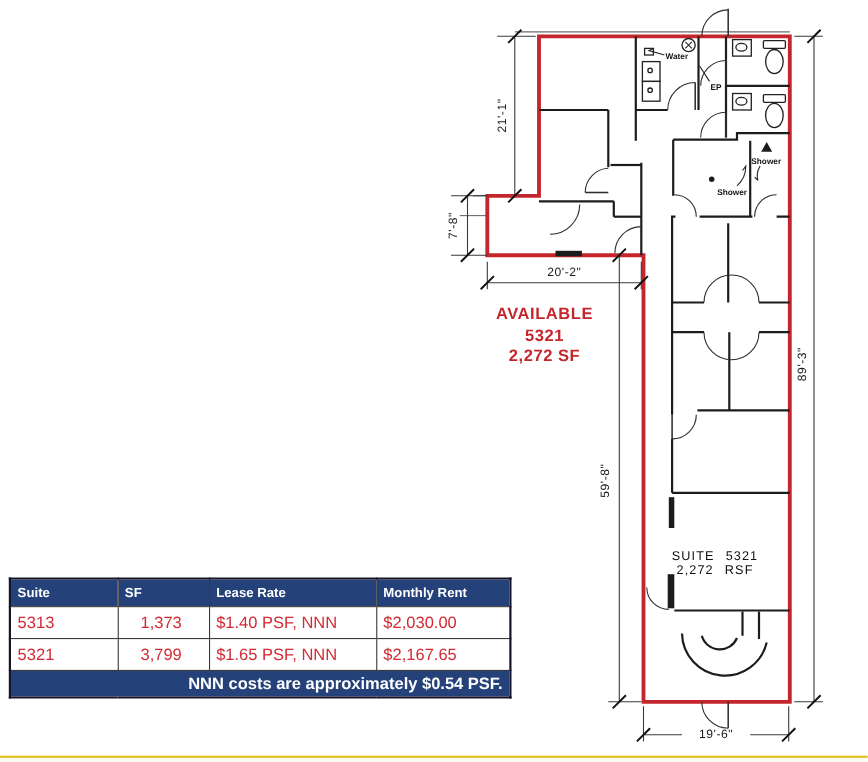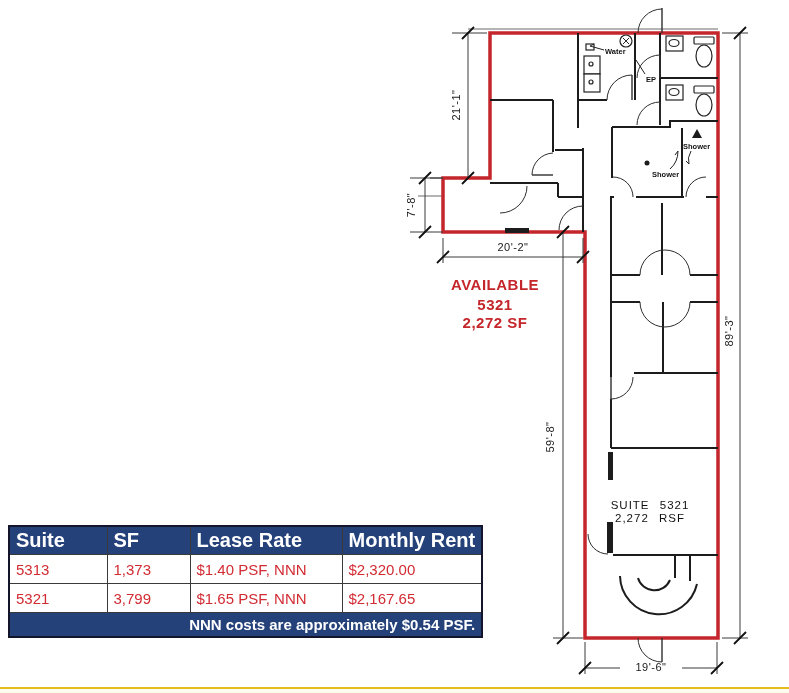--- a/index.html
+++ b/index.html
@@ -21,24 +21,24 @@
 
   .dim-text   { font:11px "Liberation Sans", sans-serif; fill:#1a1a1a; letter-spacing:.5px; }
   .tiny-text  { font:7.5px "Liberation Sans", sans-serif; fill:#111; font-weight:bold; }
   .avail-text { font:bold 15px "Liberation Sans", sans-serif; fill:#c4262c; letter-spacing:.5px; }
   .suite-text { font:11.5px "Liberation Sans", sans-serif; fill:#111; letter-spacing:1px; word-spacing:6px; }
 
   
   table.rate-table { position:absolute; left:8px; top:525px; border-collapse:collapse;
                      border:2px solid #14142a; table-layout:fixed; }
   .rate-table th, .rate-table td { border:1px solid #3a3a3a; overflow:hidden; white-space:nowrap; }
-  .rate-table th { background:#24417a; color:#ffffff; font-size:20px; font-weight:bold;
+  .rate-table th { background:#24417a; color:#ffffff; font-size:12px; font-weight:bold;
                    text-align:left; padding:2px 6px; height:20px; }
   .rate-table td { background:#ffffff; color:#d22b33; font-size:15px; padding:3px 6px; height:22px; }
-  .rate-table td.num { text-align:left; padding-right:10px; }
+  .rate-table td.num { text-align:center; padding-right:10px; }
   .rate-table tr.note td { background:#24417a; color:#ffffff; font-weight:bold; font-size:15px; height:17px;text-align:right; }
 
   .gold-line  { position:absolute; left:0; top:687px; width:789px; height:2px; background:#e3bd1d; }
   .gold-below { position:absolute; left:0; top:689px; width:789px; height:4px; background:#fdfaee; }
 </style>
 </head>
 <body>
 
 <div class="stage">
 
@@ -208,21 +208,21 @@
       <tr>
         <th>Suite</th>
         <th>SF</th>
         <th>Lease Rate</th>
         <th>Monthly Rent</th>
       </tr>
       <tr>
         <td>5313</td>
         <td class="num">1,373</td>
         <td>$1.40 PSF, NNN</td>
-        <td>$2,320.00</td>
+        <td>$2,030.00</td>
       </tr>
       <tr>
         <td>5321</td>
         <td class="num">3,799</td>
         <td>$1.65 PSF, NNN</td>
         <td>$2,167.65</td>
       </tr>
       <tr class="note">
         <td colspan="4">NNN costs are approximately $0.54 PSF.</td>
       </tr>

